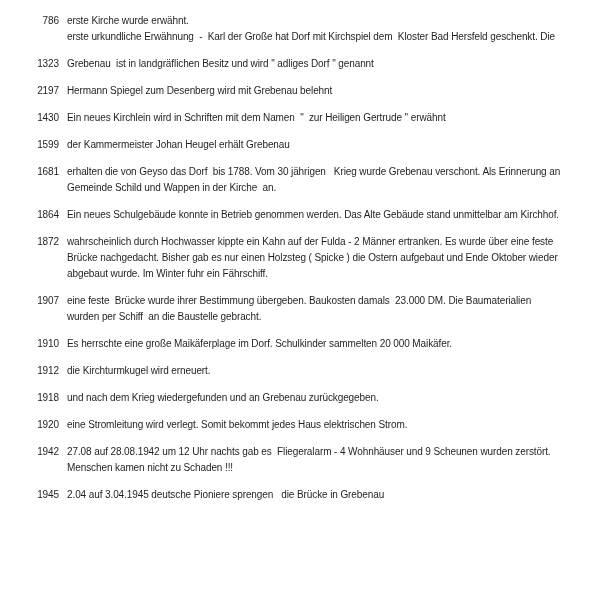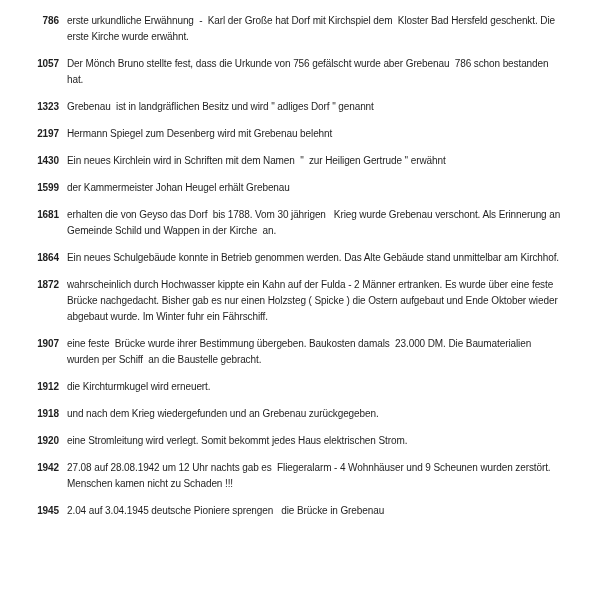--- a/index.html
+++ b/index.html
@@ -23,21 +23,21 @@
   }
   .entry {
     display: flex;
     align-items: flex-start;
     margin-bottom: 11px;
   }
   .year {
     flex: 0 0 26px;
     width: 26px;
     text-align: right;
-    font-weight: bold;
+    font-weight: normal;
     font-size: 10px;
     line-height: 16px;
     letter-spacing: -0.1px;
   }
   .text {
     flex: 1;
     margin-left: 8px;
     min-width: 0;
   }
   .line {
@@ -49,29 +49,22 @@
   }
 </style>
 </head>
 <body>
 
 <div class="doc">
   <div id="timeline">
       <div class="entry">
         <span class="year">786</span>
         <div class="text">
+          <div class="line">erste Kirche wurde erwähnt.</div>
           <div class="line">erste urkundliche Erwähnung  -  Karl der Große hat Dorf mit Kirchspiel dem  Kloster Bad Hersfeld geschenkt. Die</div>
-          <div class="line">erste Kirche wurde erwähnt.</div>
-        </div>
-      </div>
-      <div class="entry">
-        <span class="year">1057</span>
-        <div class="text">
-          <div class="line">Der Mönch Bruno stellte fest, dass die Urkunde von 756 gefälscht wurde aber Grebenau  786 schon bestanden</div>
-          <div class="line">hat.</div>
         </div>
       </div>
       <div class="entry">
         <span class="year">1323</span>
         <div class="text">
           <div class="line">Grebenau  ist in landgräflichen Besitz und wird " adliges Dorf " genannt</div>
         </div>
       </div>
       <div class="entry">
         <span class="year">2197</span>
@@ -113,20 +106,26 @@
         </div>
       </div>
       <div class="entry">
         <span class="year">1907</span>
         <div class="text">
           <div class="line">eine feste  Brücke wurde ihrer Bestimmung übergeben. Baukosten damals  23.000 DM. Die Baumaterialien</div>
           <div class="line">wurden per Schiff  an die Baustelle gebracht.</div>
         </div>
       </div>
       <div class="entry">
+        <span class="year">1910</span>
+        <div class="text">
+          <div class="line">Es herrschte eine große Maikäferplage im Dorf. Schulkinder sammelten 20 000 Maikäfer.</div>
+        </div>
+      </div>
+      <div class="entry">
         <span class="year">1912</span>
         <div class="text">
           <div class="line">die Kirchturmkugel wird erneuert.</div>
         </div>
       </div>
       <div class="entry">
         <span class="year">1918</span>
         <div class="text">
           <div class="line">und nach dem Krieg wiedergefunden und an Grebenau zurückgegeben.</div>
         </div>

